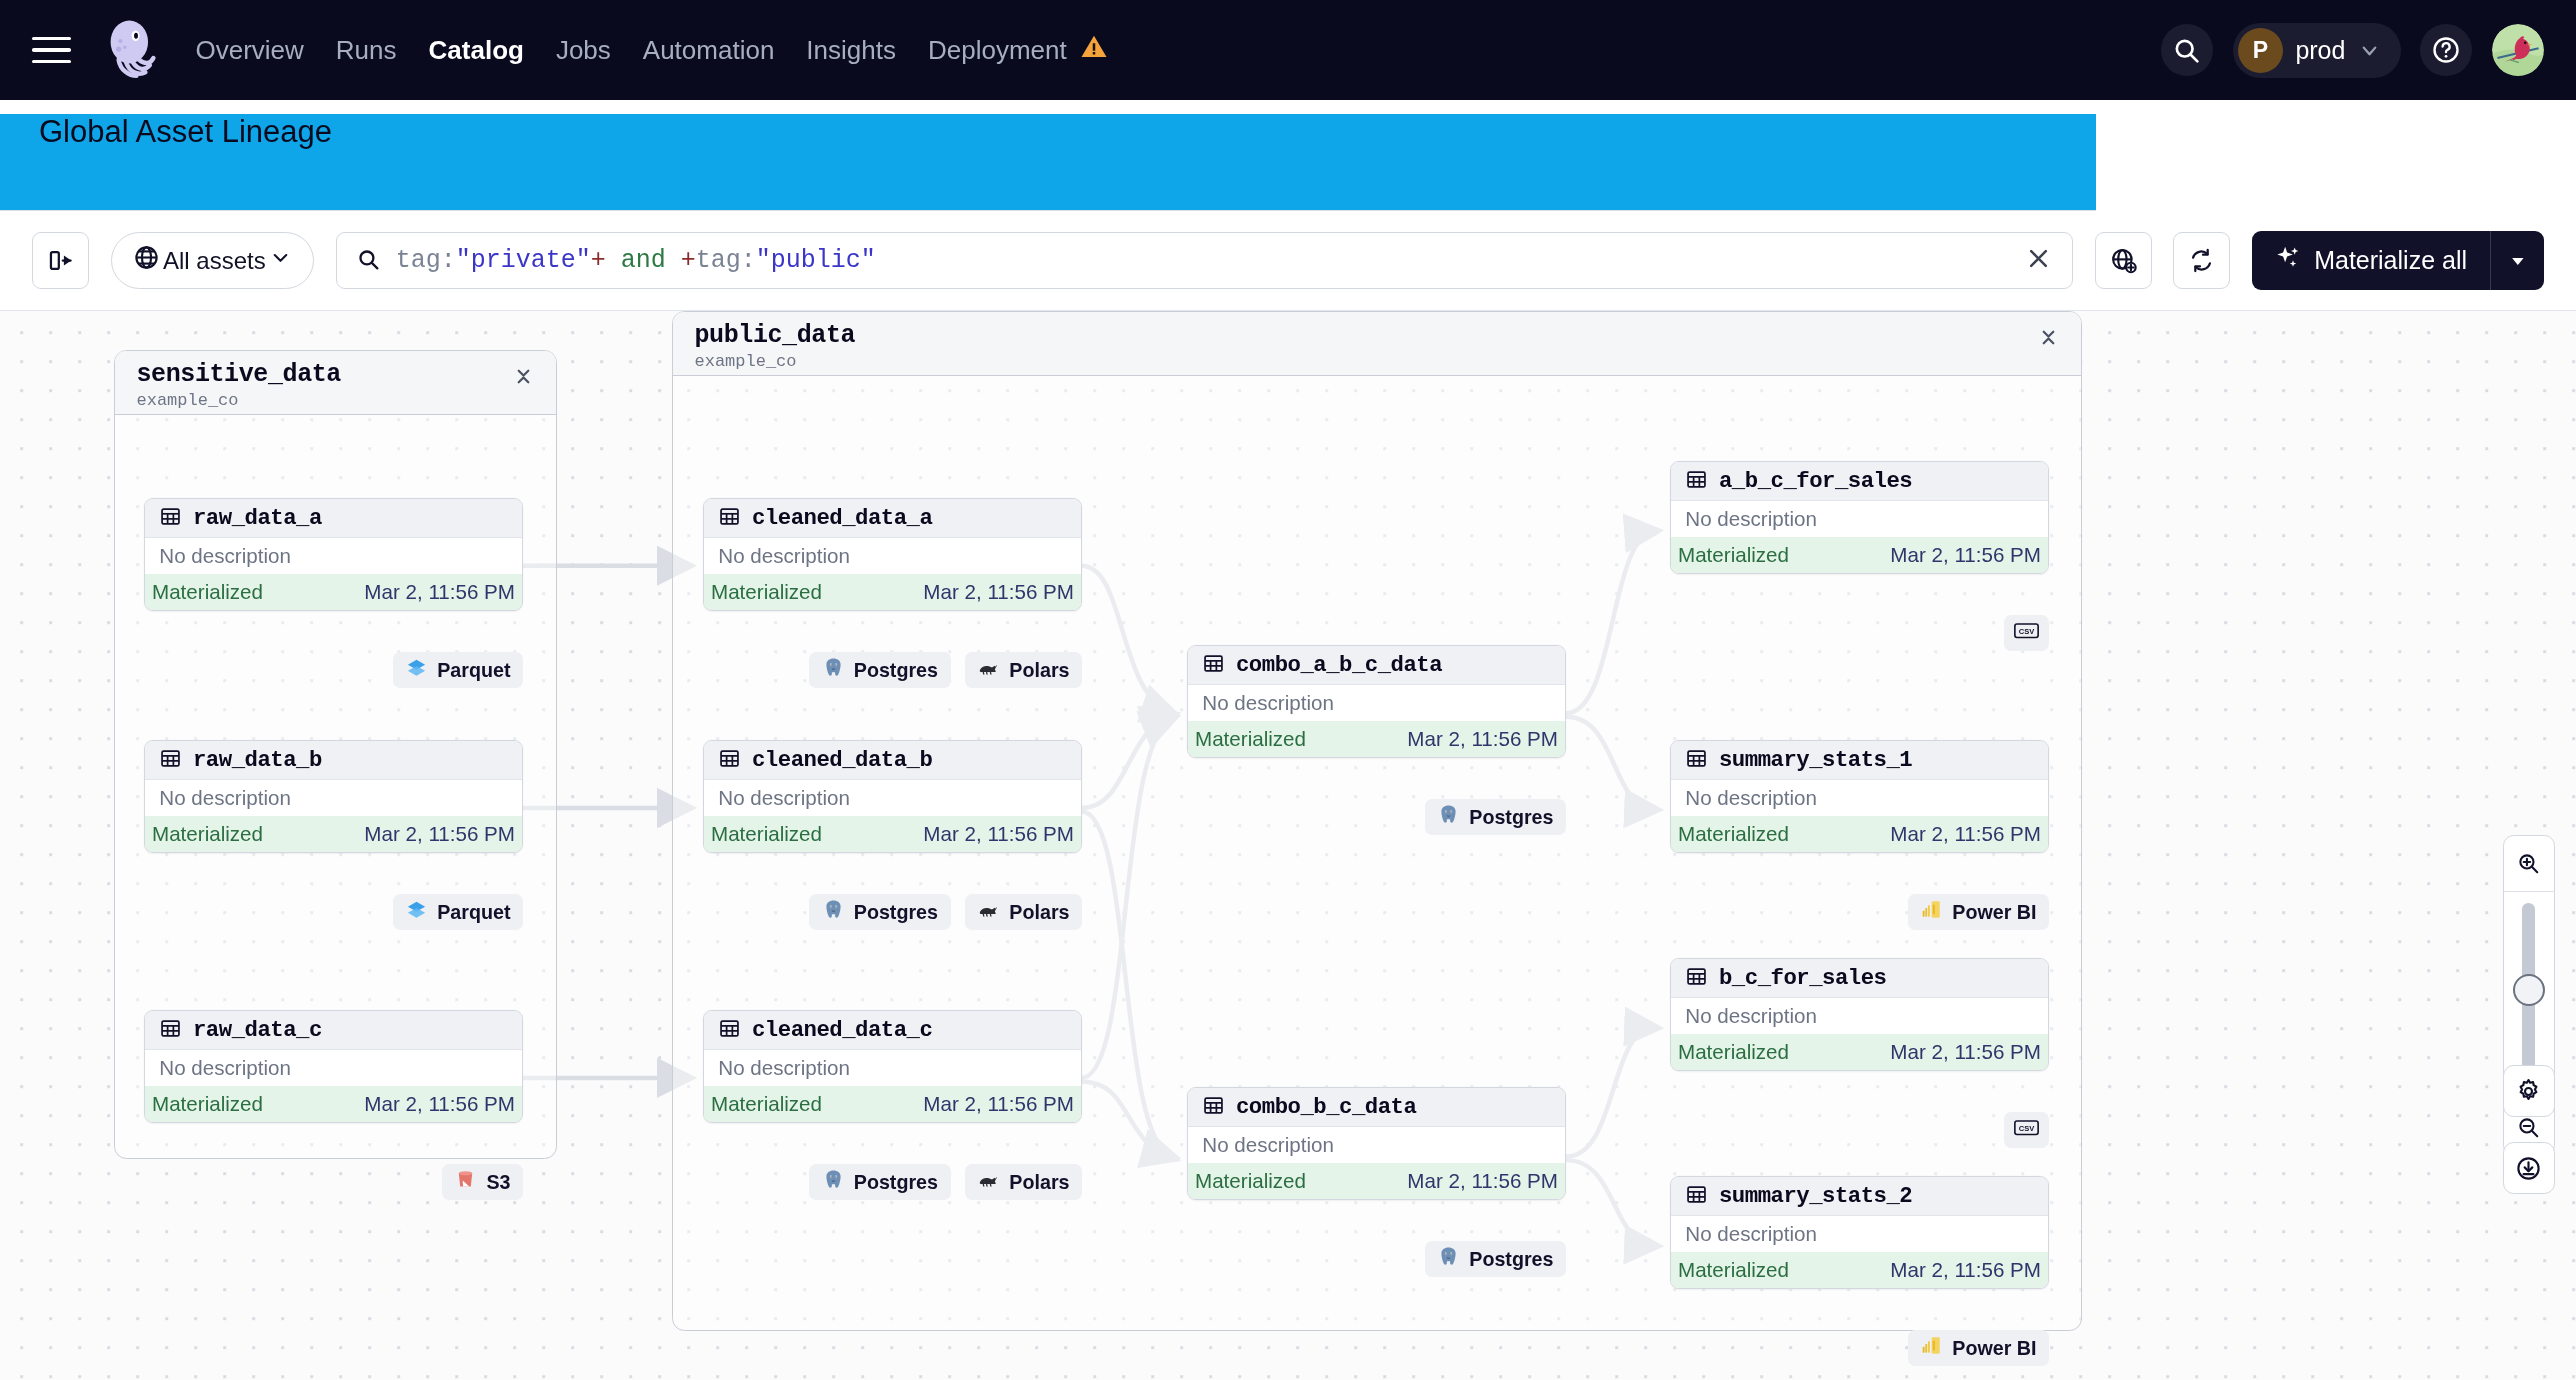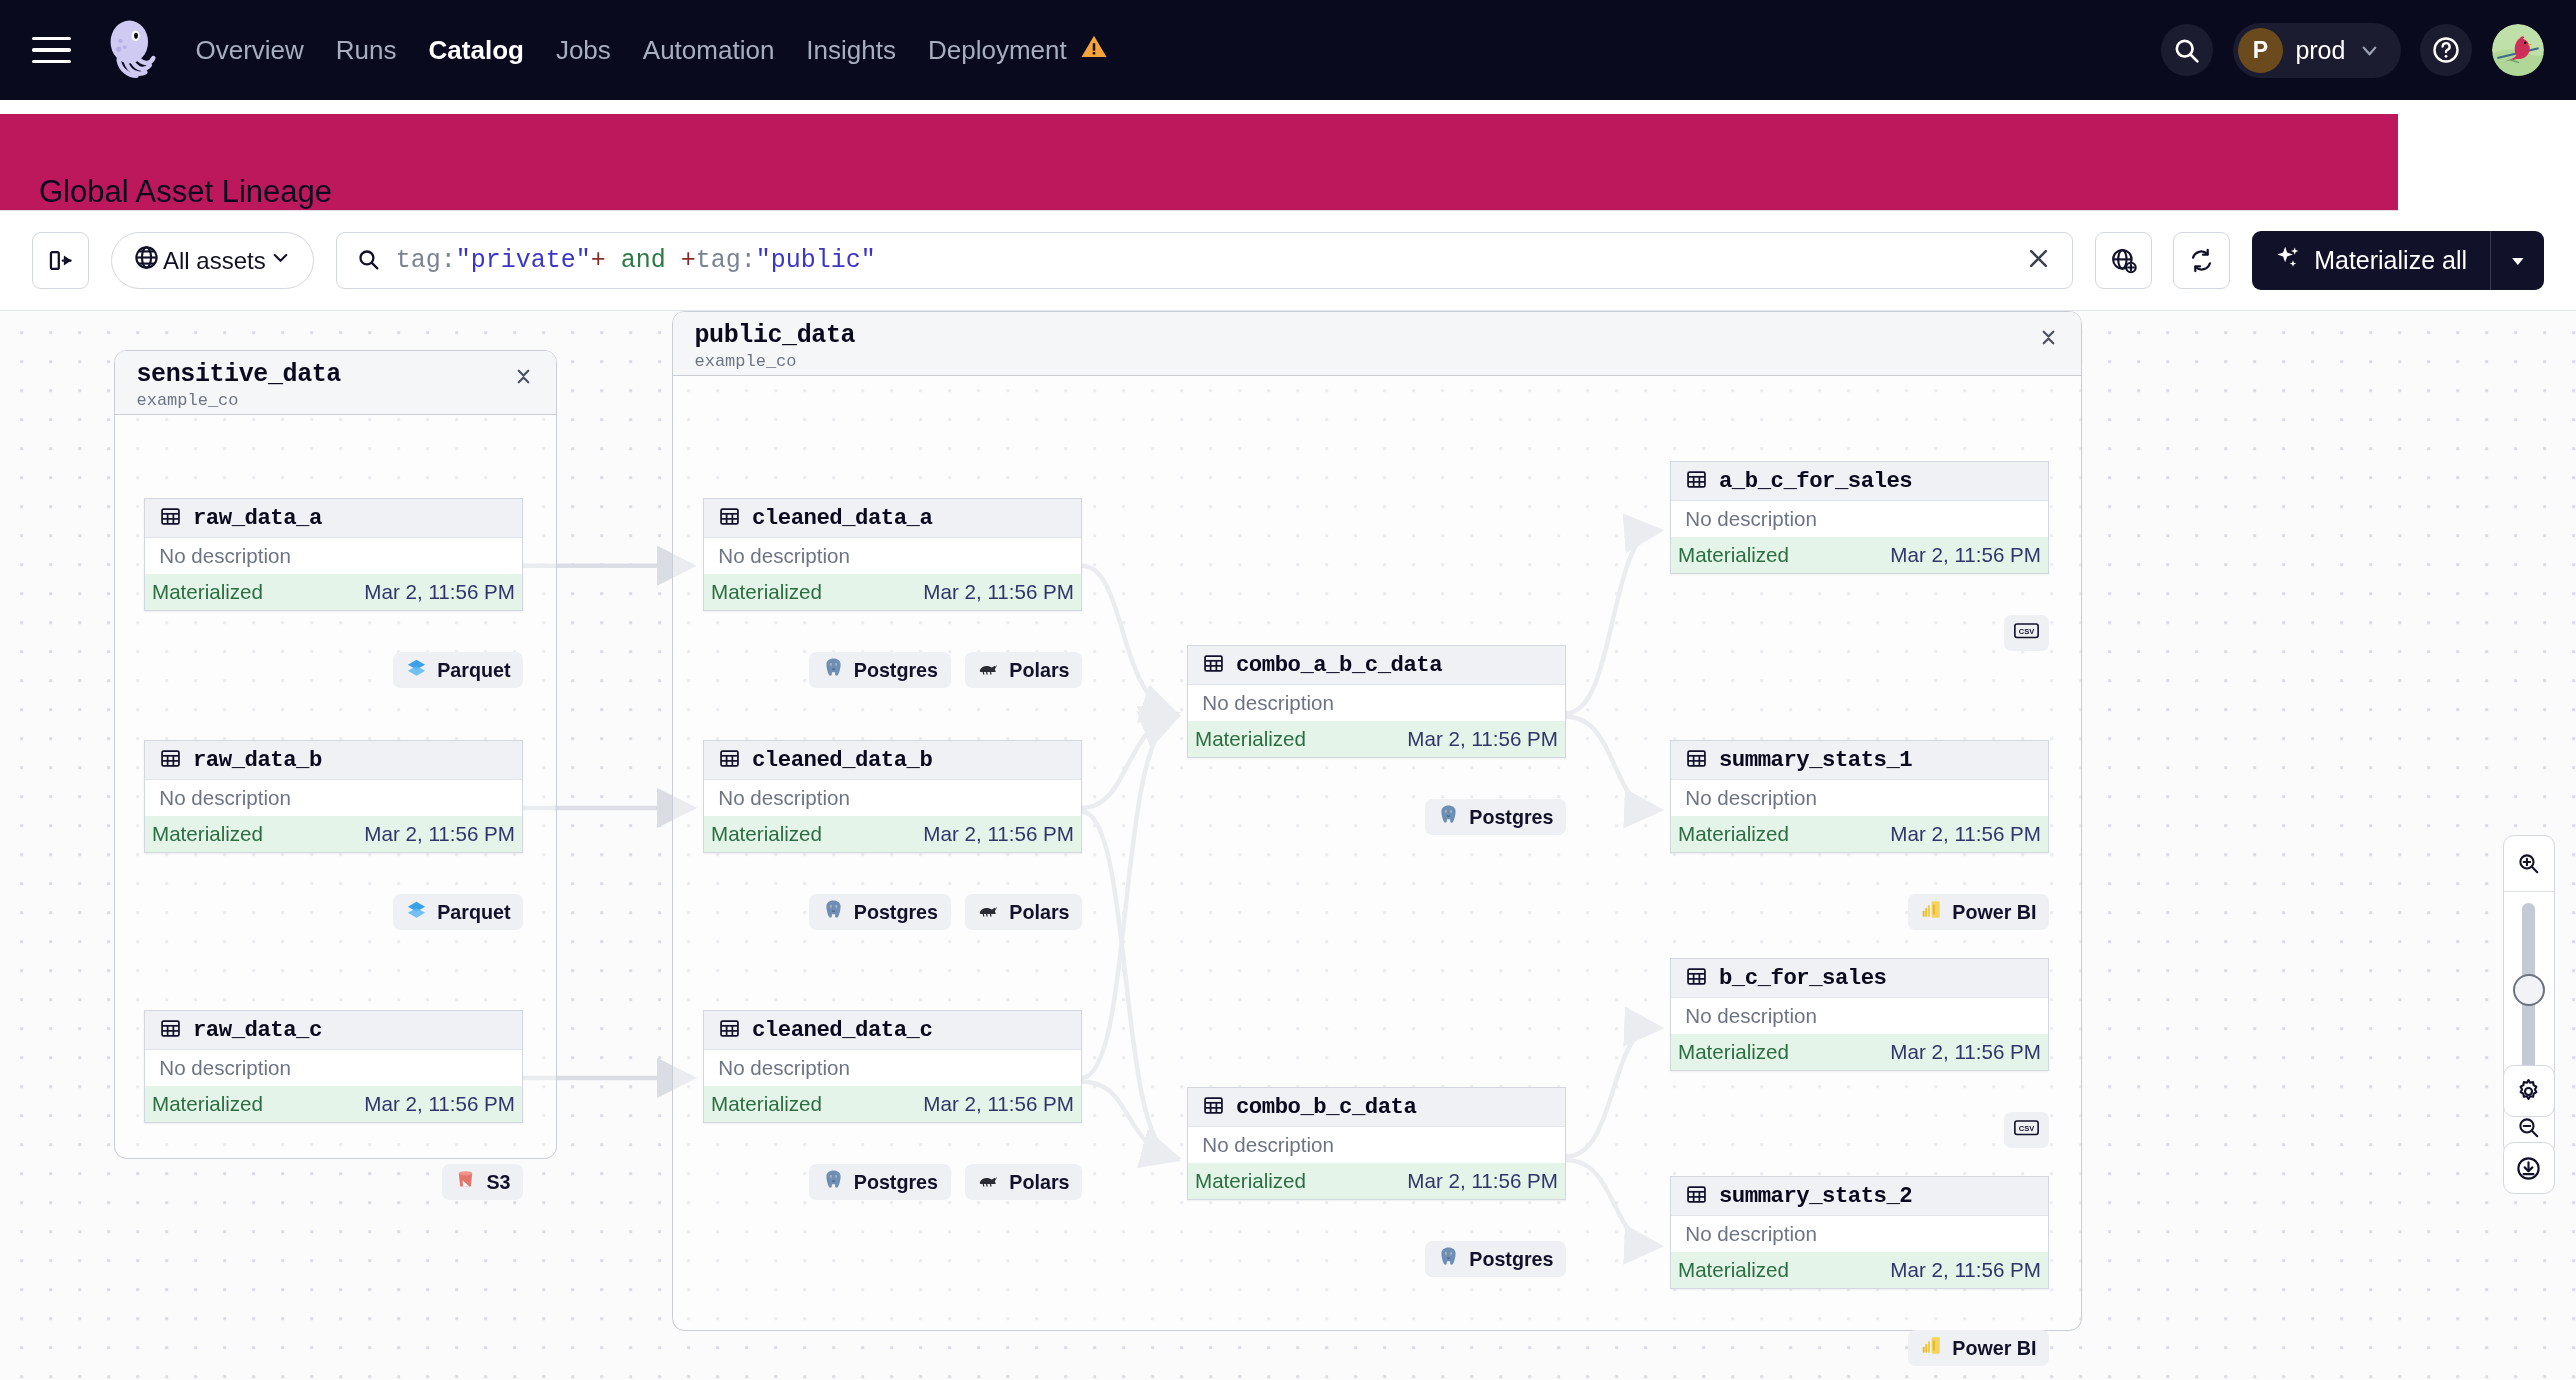--- a/index.html
+++ b/index.html
@@ -28,23 +28,23 @@
   #deployPill { height:55px; border-radius:28px; background:#1C1C30; display:flex;
     align-items:center; padding:0 19.7px 0 5.4px; gap:12.5px; cursor:pointer; }
   #deployAvatar { width:45px; height:45px; border-radius:50%; background:#6B4A1E;
     color:#fff; display:flex; align-items:center; justify-content:center;
     font-size:23px; font-weight:bold;}
   #deployName { color:#fff; font-size:25px; }
   #userAvatar { width:52px; height:52px; border-radius:50%; overflow:hidden; cursor:pointer; }
 
   
   #pageheader {
-    position:absolute; left:0; top:114px; width:2398px; height:97px;
-    background:#be185d; border-bottom:0.9px solid #DDE0E6;
-    display:flex; align-items:flex-end; padding:0 39px;
+    position:absolute; left:0; top:114px; width:2096px; height:97px;
+    background:#0ea5e9; border-bottom:0.9px solid #DDE0E6;
+    display:flex; align-items:flex-start; padding:0 39px;
   }
   #pagetitle { font-size:31px; color:#0A0A1F; }
   #reloadBtn {
     margin-left:auto; height:55px; border:0.9px solid #D3D7DF; border-radius:9px;
     background:#FFFFFF; display:flex; align-items:center; gap:12.5px; padding:0 21.5px;
     font-size:24px; color:#121226; cursor:pointer;
   }
 
   
   #toolbar {
@@ -83,21 +83,21 @@
 
   .groupbox { position:absolute; border:1.8px solid #C9CDD6; border-radius:12.5px;
     background:rgba(255,255,255,0.45); }
   .groupbox .ghead { height:64px; background:#F5F6F8; border-bottom:1.8px solid #C9CDD6;
     border-radius:10.7px 10.7px 0 0; padding:9px 21.5px 0 21.5px; display:flex;
     align-items:flex-start; justify-content:space-between;}
   .gname { font-family:"Liberation Mono", monospace; font-size:25px; color:#0A0A1F; font-weight:bold; letter-spacing:-0.4px;}
   .gsub  { font-family:"Liberation Mono", monospace; font-size:17px; color:#6D7484; margin-top:1.8px;}
   .gcollapse { cursor:pointer; padding-top:5.4px; }
 
-  .node { position:absolute; width:379px; border:0.9px solid #D3D7DF; border-radius:0;
+  .node { position:absolute; width:379px; border:0.9px solid #D3D7DF; border-radius:9px;
     background:#fff; box-shadow:0 0.9px 1.8px rgba(20,24,40,0.06); overflow:hidden; cursor:pointer;}
   .node .nhead { height:39px; background:#EFF1F4; border-bottom:0.9px solid #E1E4EA;
     display:flex; align-items:center; gap:10.7px; padding:0 14.3px;}
   .node .nname { font-family:"Liberation Mono", monospace; font-size:22.3px; color:#0A0A1F;
     font-weight:bold; letter-spacing:-0.5px; white-space:nowrap;}
   .node .ndesc { height:36px; display:flex; align-items:center; padding:0 14.3px;
     font-size:20.6px; color:#6D7484; background:#fff;}
   .node .nfoot { height:36px; background:#E4F4E8; display:flex; align-items:center;
     justify-content:space-between; padding:0 7px; font-size:20.6px;}
   .nfoot .mat { color:#2B6E42; }

